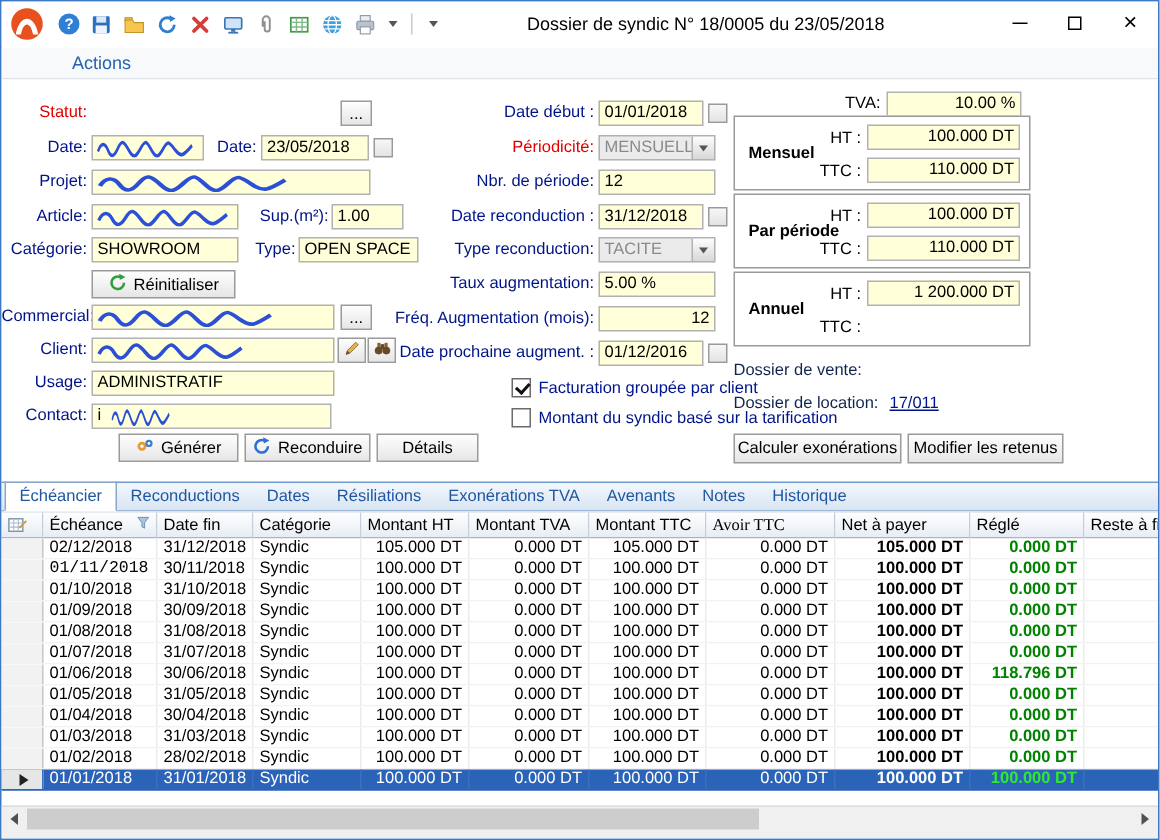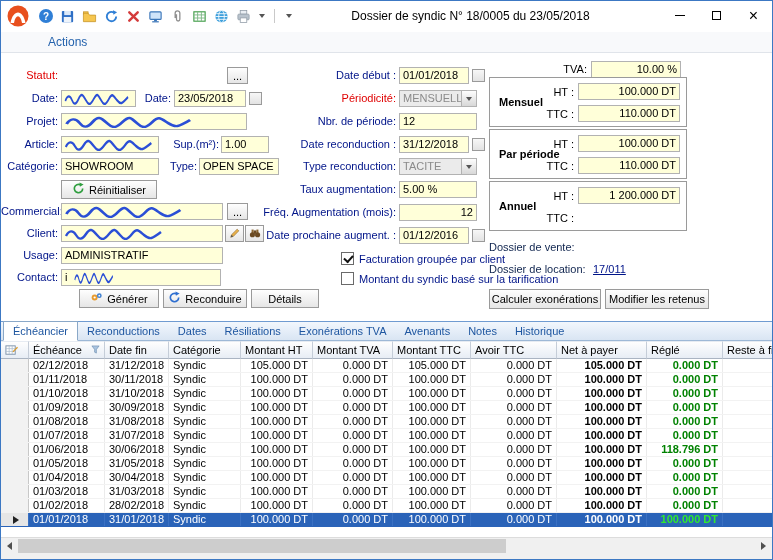--- a/index.html
+++ b/index.html
@@ -377,21 +377,21 @@
       </div>
       <div class="gh-cell" style="width: 72px;">
         <span>Montant HT</span>
       </div>
       <div class="gh-cell" style="width: 80px;">
         <span>Montant TVA</span>
       </div>
       <div class="gh-cell" style="width: 78px;">
         <span>Montant TTC</span>
       </div>
-      <div class="gh-cell" style="width: 86px;">
+      <div class="gh-cell" style="width: 86px; font-family: Liberation Serif, serif;">
         <span>Avoir TTC</span>
       </div>
       <div class="gh-cell" style="width: 90px;">
         <span>Net à payer</span>
       </div>
       <div class="gh-cell" style="width: 76px;">
         <span>Réglé</span>
       </div>
       <div class="gh-cell" style="width: 51px;">
         <span>Reste à fi</span>
@@ -406,21 +406,21 @@
         <div class="g-cell num" style="width: 72px;">105.000 DT</div>
         <div class="g-cell num" style="width: 80px;">0.000 DT</div>
         <div class="g-cell num" style="width: 78px;">105.000 DT</div>
         <div class="g-cell num" style="width: 86px;">0.000 DT</div>
         <div class="g-cell num bold" style="width: 90px;">105.000 DT</div>
         <div class="g-cell num green" style="width: 76px;">0.000 DT</div>
         <div class="g-cell num" style="width: 51px;"></div>
       </div>
       <div class="g-row">
         <div class="g-cell sel-cell" style="width: 28px;"></div>
-        <div class="g-cell" style="width: 76px;">01/11/2018</div>
+        <div class="g-cell" style="width: 76px; font-family: Liberation Mono, monospace;">01/11/2018</div>
         <div class="g-cell" style="width: 64px;">30/11/2018</div>
         <div class="g-cell" style="width: 72px;">Syndic</div>
         <div class="g-cell num" style="width: 72px;">100.000 DT</div>
         <div class="g-cell num" style="width: 80px;">0.000 DT</div>
         <div class="g-cell num" style="width: 78px;">100.000 DT</div>
         <div class="g-cell num" style="width: 86px;">0.000 DT</div>
         <div class="g-cell num bold" style="width: 90px;">100.000 DT</div>
         <div class="g-cell num green" style="width: 76px;">0.000 DT</div>
         <div class="g-cell num" style="width: 51px;"></div>
       </div>

